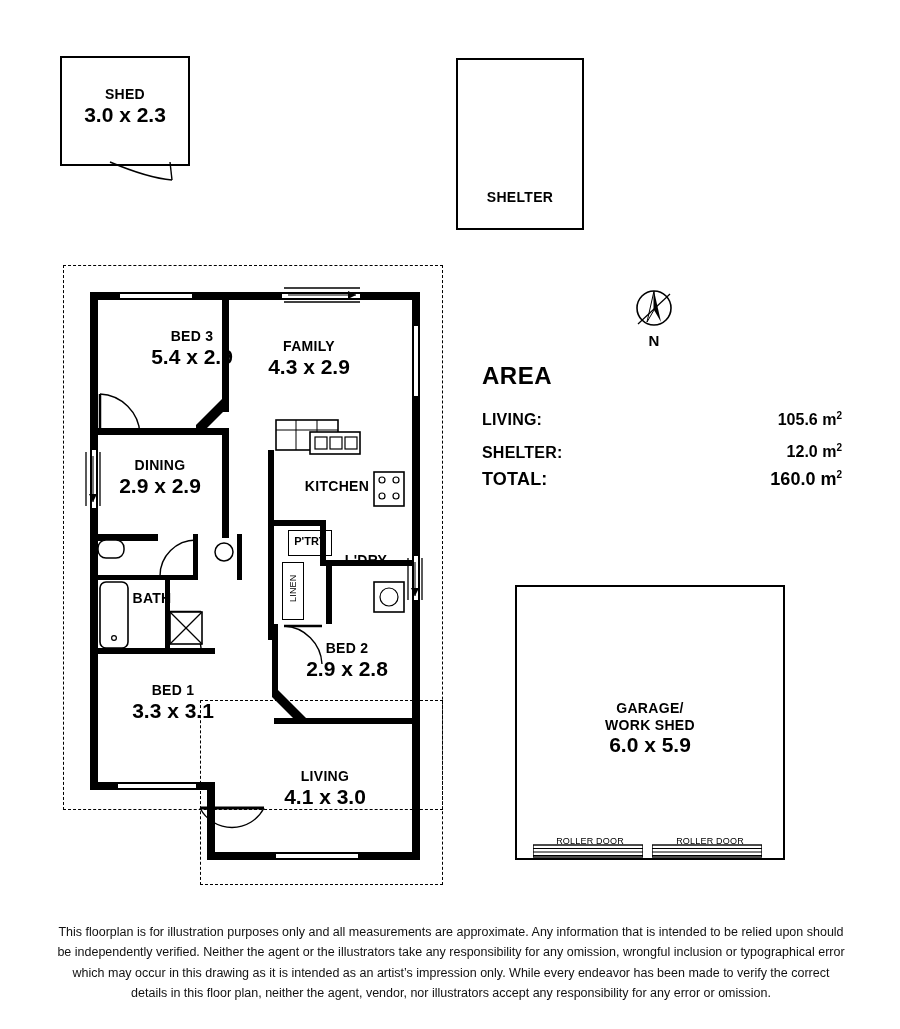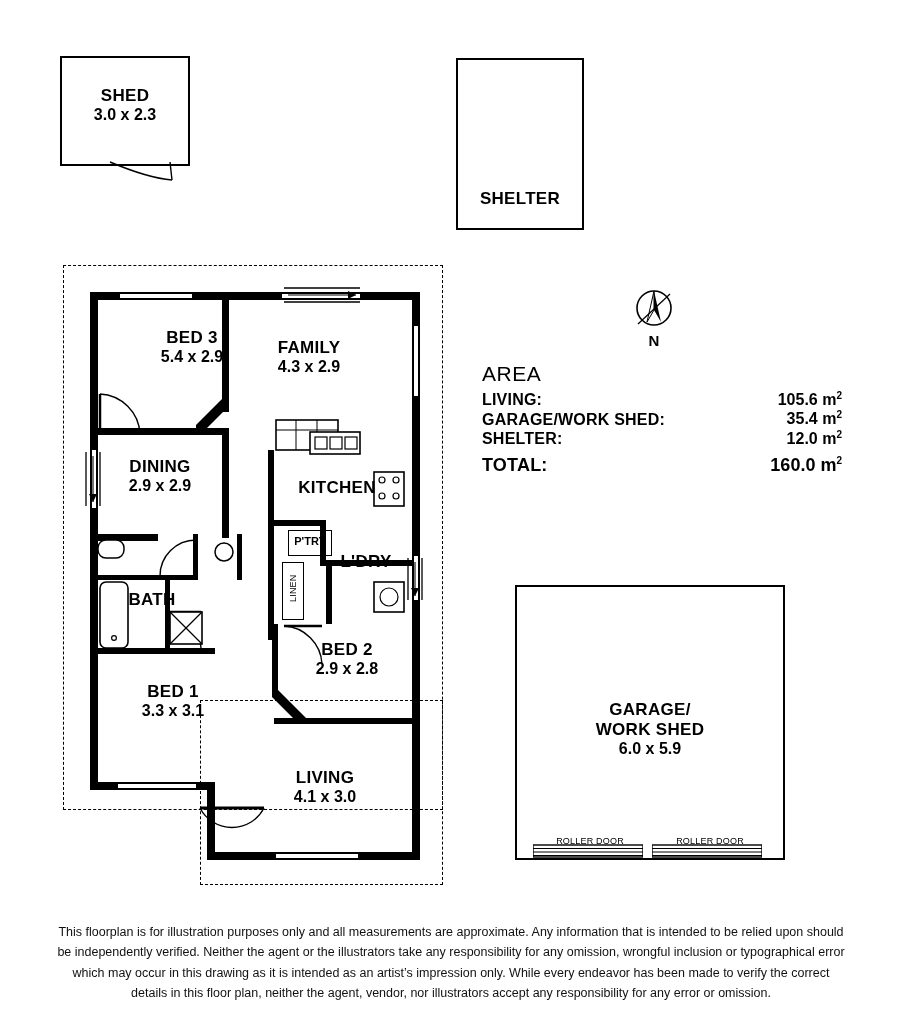--- a/index.html
+++ b/index.html
@@ -12,34 +12,34 @@
     overflow:hidden;
   }
   .abs{position:absolute;}
   .room-label{
     position:absolute;
     text-align:center;
     font-weight:bold;
     line-height:1.18;
     white-space:nowrap;
   }
-  .room-name{font-size:17px;letter-spacing:.3px;}
-  .room-dims{font-size:16px;}
+  .room-name{font-size:14px;letter-spacing:.3px;}
+  .room-dims{font-size:21px;}
   .small-name{font-size:13px;}
   .tiny-name{font-size:9px;letter-spacing:.2px;}
 
   
   .wall{position:absolute;background:#000;}
   .outline{position:absolute;border:2px solid #000;box-sizing:border-box;}
   .dash{position:absolute;border:1px dashed #000;box-sizing:border-box;}
 
   
   #area-block{position:absolute;left:482px;top:362px;width:360px;}
-  #area-title{font-size:21px;font-weight:normal;letter-spacing:.5px;margin-bottom:4px;}
-  .area-row{display:flex;justify-content:space-between;align-items:baseline;font-size:16px;margin-top:0;}
+  #area-title{font-size:24px;font-weight:bold;letter-spacing:.5px;margin-bottom:20px;}
+  .area-row{display:flex;justify-content:space-between;align-items:baseline;font-size:16px;margin-top:13px;}
   .area-row .lbl{font-weight:bold;letter-spacing:.2px;}
   .area-row .val{font-weight:bold;}
   .area-row.total{margin-top:7px;font-size:18px;}
   sup{font-size:10px;vertical-align:super;}
 
   
   #compass{position:absolute;left:628px;top:288px;width:52px;height:62px;}
   #compass .n{position:absolute;left:0;top:44px;width:52px;text-align:center;font-size:15px;font-weight:bold;}
 
   
@@ -77,24 +77,20 @@
   </svg>
   <div class="n">N</div>
 </div>
 
 <div id="area-block">
   <div id="area-title">AREA</div>
 
   <div class="area-row">
     <span class="lbl">LIVING:</span>
     <span class="val"><span>105.6</span> <span>m</span><sup>2</sup></span>
-  </div>
-  <div class="area-row">
-    <span class="lbl">GARAGE/WORK SHED:</span>
-    <span class="val"><span>35.4</span> <span>m</span><sup>2</sup></span>
   </div>
   <div class="area-row">
     <span class="lbl">SHELTER:</span>
     <span class="val"><span>12.0</span> <span>m</span><sup>2</sup></span>
   </div>
   <div class="area-row total">
     <span class="lbl">TOTAL:</span>
     <span class="val"><span>160.0</span> <span>m</span><sup>2</sup></span>
   </div>
 </div>

